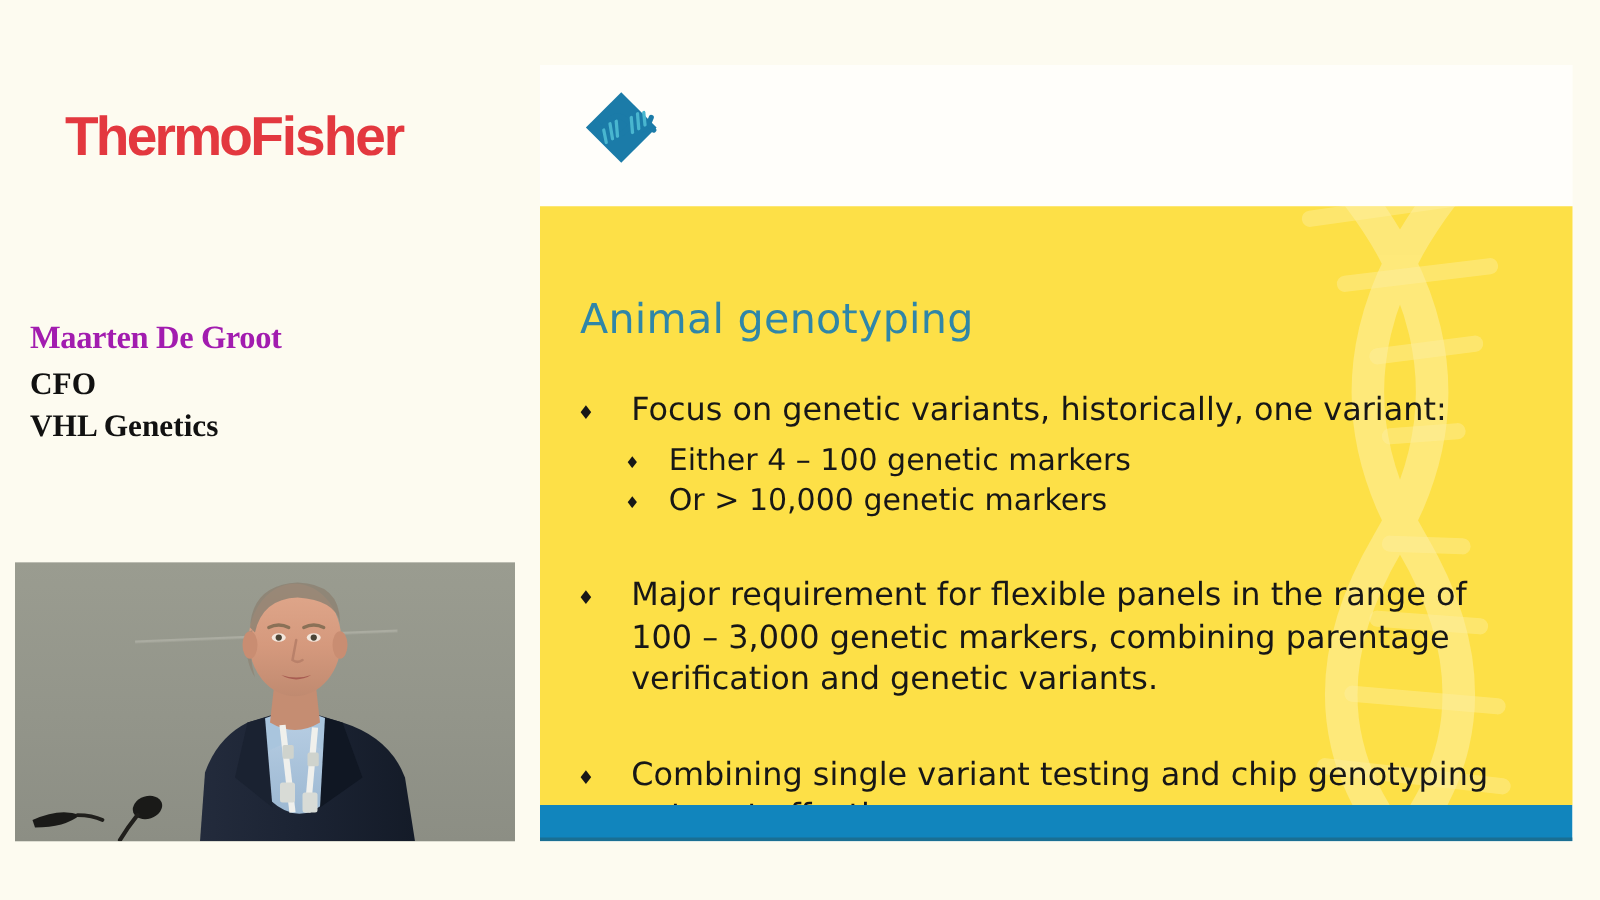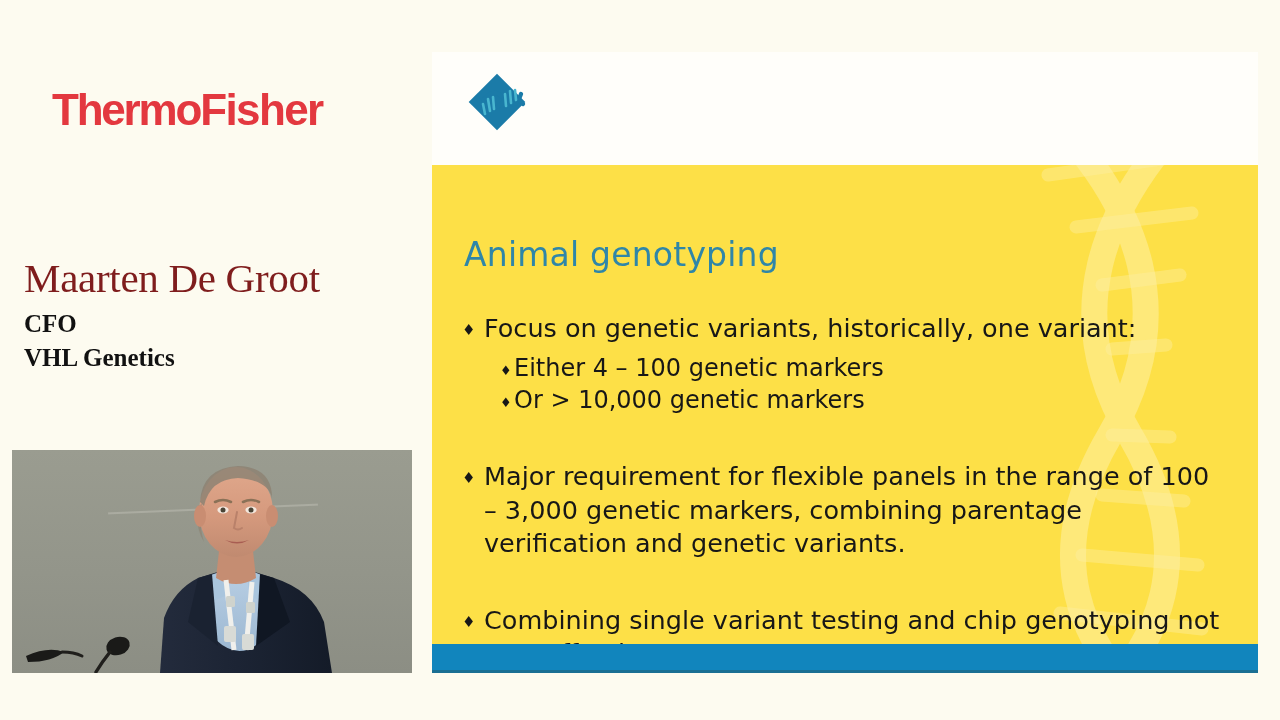--- a/index.html
+++ b/index.html
@@ -51,23 +51,23 @@
   }
 
   
   #speaker-block {
     position: absolute;
     left: 24px; top: 256px;
     width: 400px;
   }
   #speaker-name {
     font-family: "Liberation Serif", serif;
-    font-weight: normal;
-    font-size: 41px;
-    color: #7f1d1d;
+    font-weight: bold;
+    font-size: 26px;
+    color: #a21caf;
     line-height: 1.08;
     letter-spacing: -0.3px;
     white-space: nowrap;
   }
   #speaker-role {
     font-family: "Liberation Serif", serif;
     font-weight: bold;
     font-size: 25px;
     color: #111111;
     line-height: 1.12;
@@ -195,21 +195,21 @@
   .lvl1 > .bullet-mark {
     font-size: 15px;
     width: 22px;
     padding-top: 11px;
   }
   .lvl2 > .bullet-mark {
     font-size: 13px;
     width: 14px;
     padding-top: 11px;
   }
-  .bullet-text { flex: 1 1 auto; }
+  .bullet-text { flex: 1 1 auto; margin-left: 21px; }
   .sub-list { margin-top: 8px; }
 </style>
 </head>
 <body>
 
 <div id="stage">
 
   <div id="left-panel">
 
     <div id="brand-logo">

